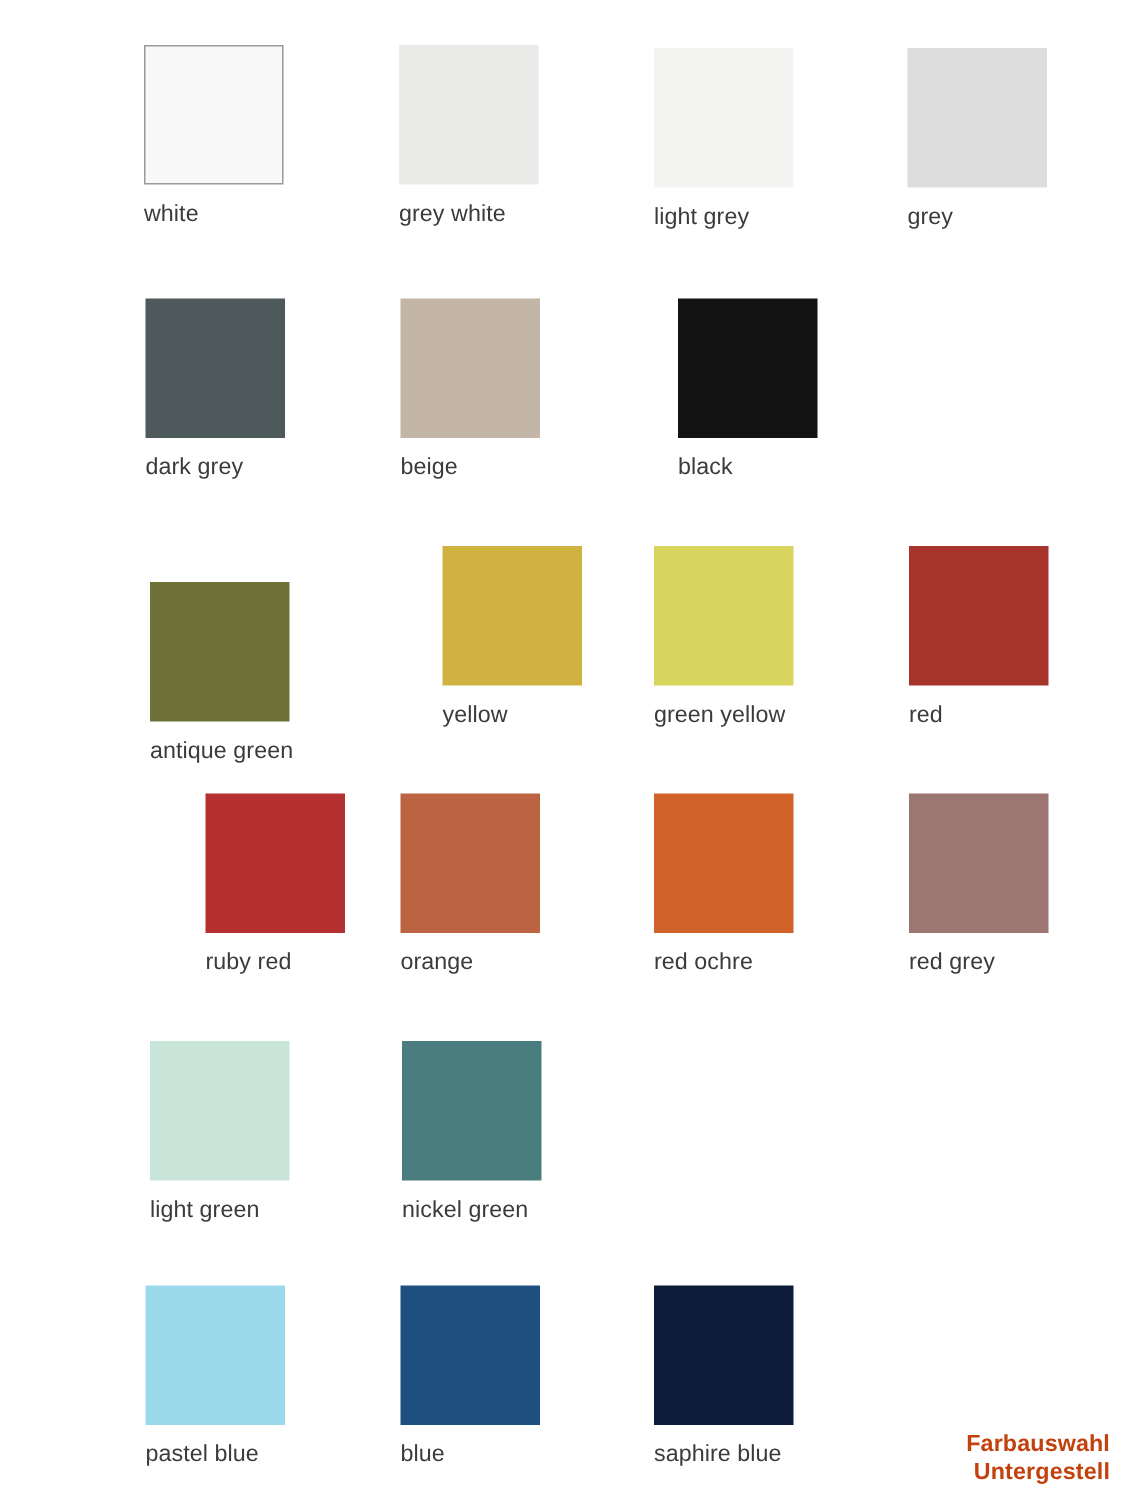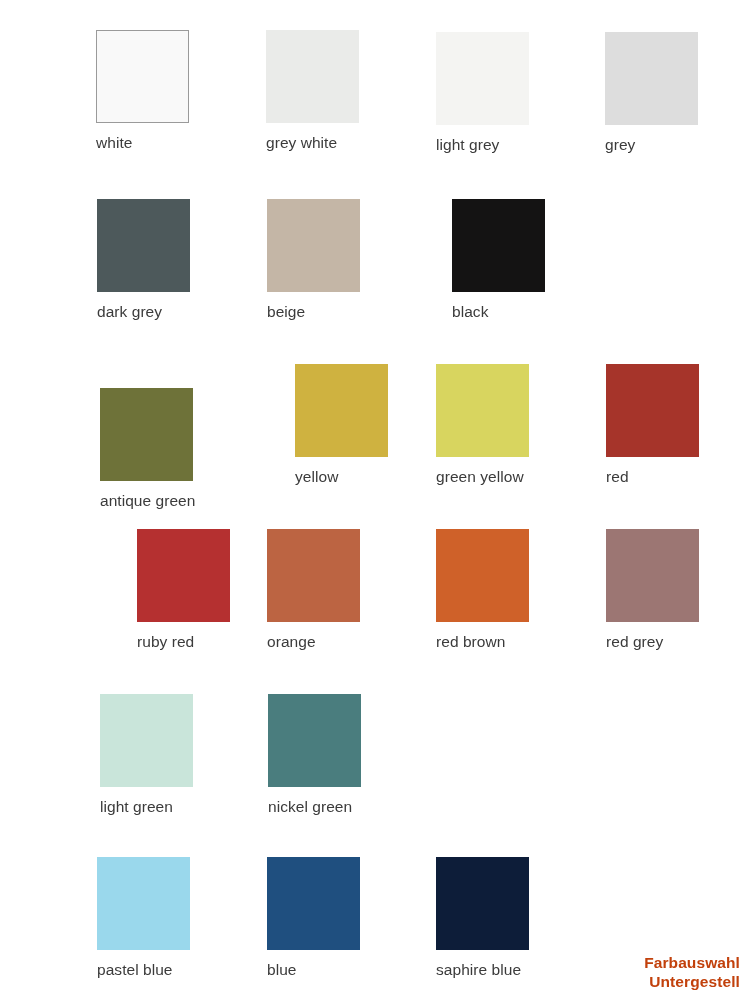--- a/index.html
+++ b/index.html
@@ -118,21 +118,21 @@
     <div class="swatch-cell" style="left: 81px; top: 529px; padding-left: 40px;">
       <div class="swatch-chip" style="background: rgb(181, 48, 48);"></div>
       <span class="swatch-label">ruby red</span>
     </div>
     <div class="swatch-cell" style="left: 251px; top: 529px;">
       <div class="swatch-chip" style="background: rgb(188, 100, 66);"></div>
       <span class="swatch-label">orange</span>
     </div>
     <div class="swatch-cell" style="left: 420px; top: 529px;">
       <div class="swatch-chip" style="background: rgb(207, 97, 41);"></div>
-      <span class="swatch-label">red brown</span>
+      <span class="swatch-label">red ochre</span>
     </div>
     <div class="swatch-cell" style="left: 590px; top: 529px;">
       <div class="swatch-chip" style="background: rgb(156, 118, 115);"></div>
       <span class="swatch-label">red grey</span>
     </div>
     <div class="swatch-cell" style="left: 84px; top: 694px;">
       <div class="swatch-chip" style="background: rgb(201, 229, 218);"></div>
       <span class="swatch-label">light green</span>
     </div>
     <div class="swatch-cell" style="left: 81px; top: 857px;">

